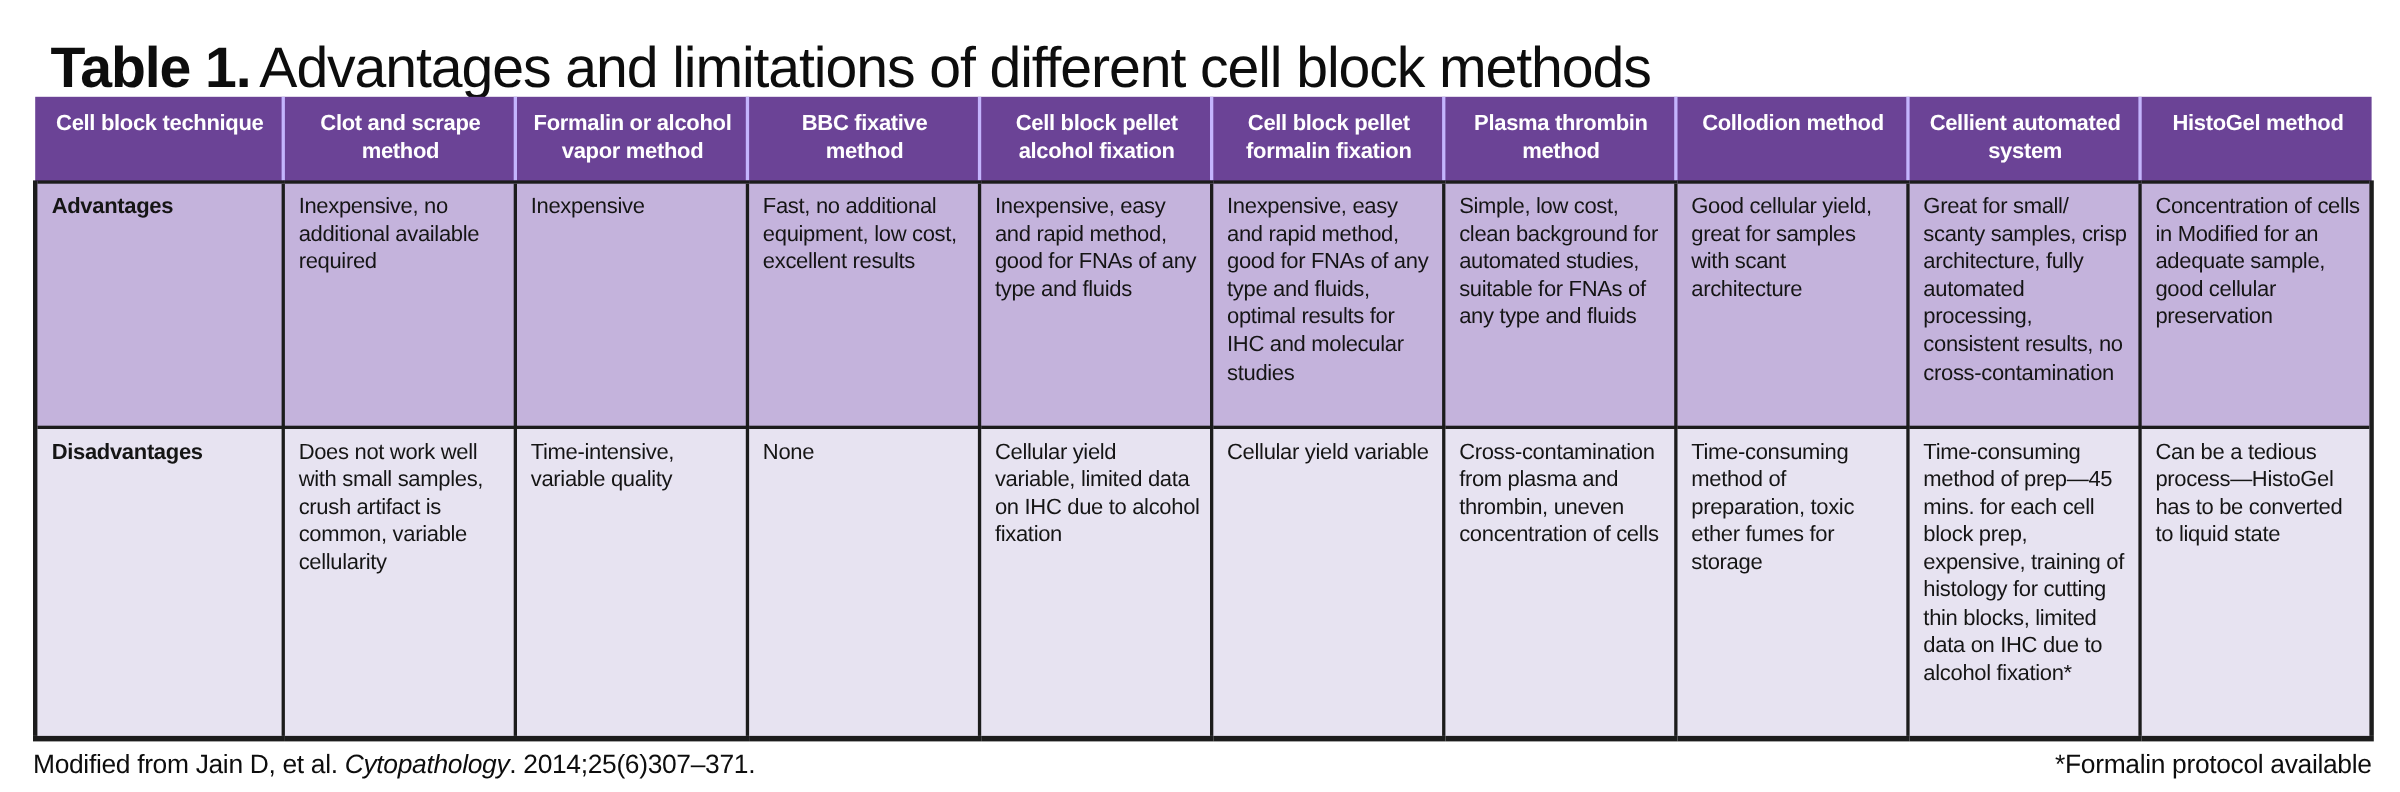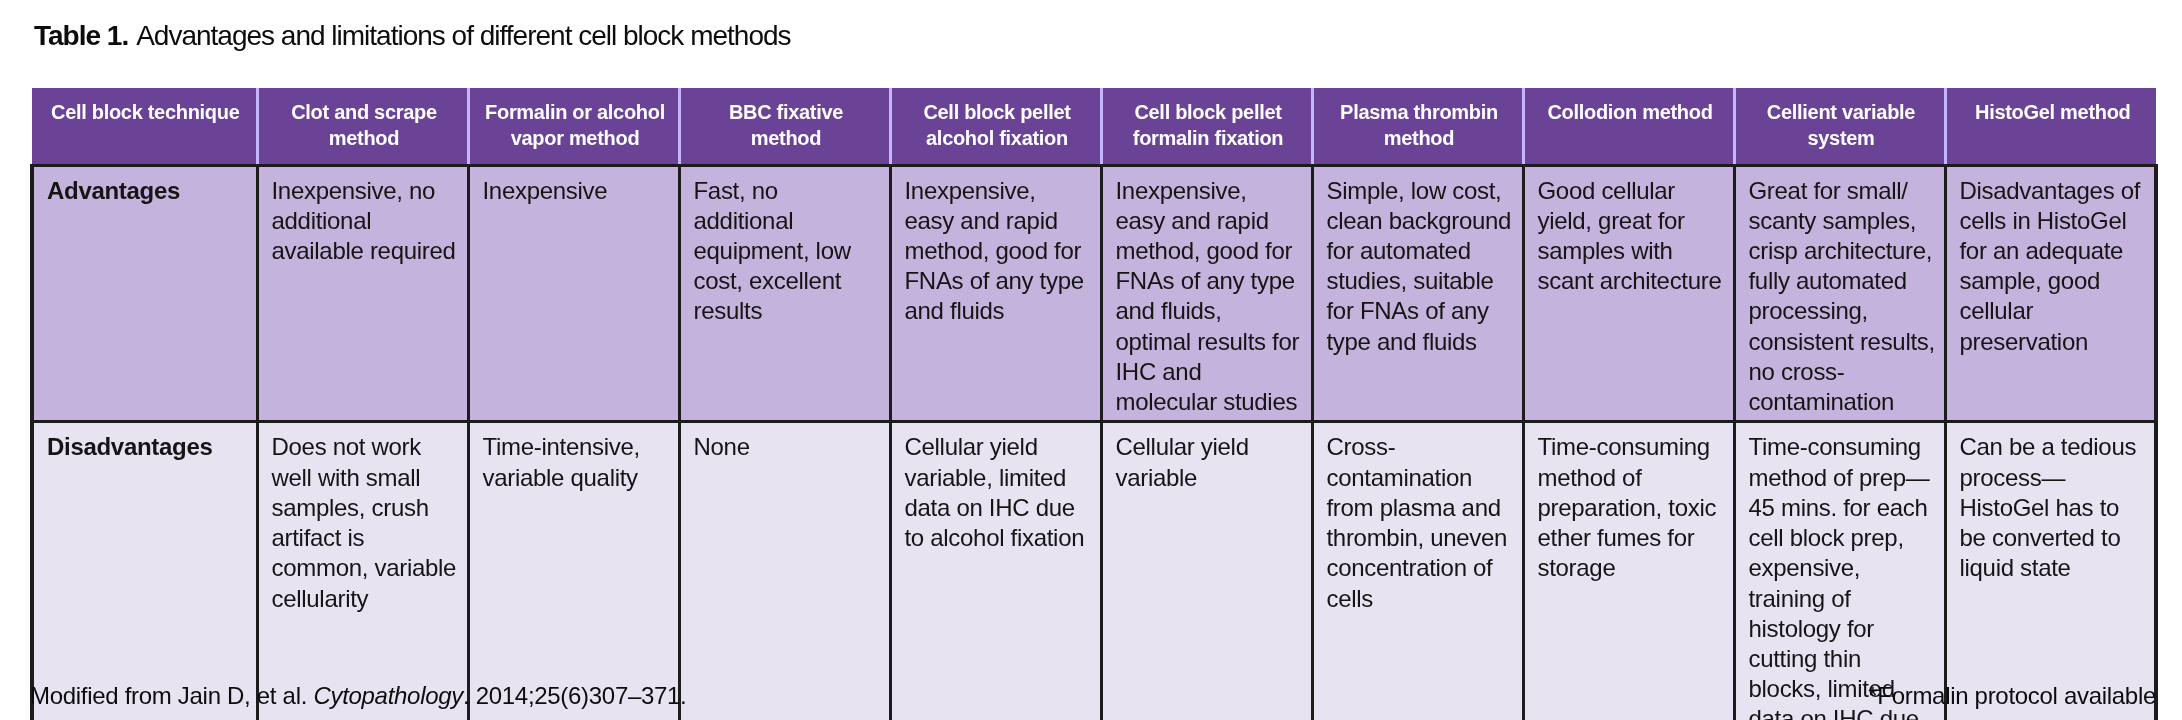--- a/index.html
+++ b/index.html
@@ -13,22 +13,22 @@
     position: relative;
     width: 2182px;
     height: 720px;
     background: #ffffff;
     overflow: hidden;
   }
   .title {
     position: absolute;
     left: 30px;
     top: 16px;
-    margin: 4px;
-    font-size: 28px;
+    margin: 16px;
+    font-size: 52px;
     font-weight: 400;
     letter-spacing: -1px;
     color: #0d0d0d;
     white-space: nowrap;
   }
   .title-prefix {
     font-weight: 700;
     margin-right: 8px;
   }
   table.cb-table {
@@ -50,24 +50,24 @@
     padding: 11px 10px 0 13px;
     letter-spacing: -0.3px;
     border-bottom: 3px solid var(--border_color, #1c1c1c);
   }
   .cb-table th + th {
     border-left: 3px solid #c4b5fd;
   }
   .cb-table thead tr { height: 77px; }
   .cb-table td {
     vertical-align: top;
-    font-size: 24px;
+    font-size: 20px;
     line-height: 1.26;
     letter-spacing: -0.3px;
-    padding: 9px 8px 3px 13px;
+    padding: 9px 8px 17px 13px;
     border: 3px solid var(--border_color, #1c1c1c);
   }
   .cb-table td:first-child { border-left-width: 4px; }
   .cb-table td:last-child { border-right-width: 4px; }
   .cb-table tbody tr:last-child td { border-bottom-width: 5px; }
   .row-adv { height: 223px; }
   .row-adv td { background: var(--advantages_bg, #C4B3DC); }
   .row-dis { height: 283px; }
   .row-dis td { background: var(--disadvantages_bg, #E7E3F1); }
   .row-label { font-weight: 700; }
@@ -107,36 +107,36 @@
     <thead>
       <tr>
         <th>Cell block technique</th>
         <th>Clot and scrape method</th>
         <th>Formalin or alcohol vapor method</th>
         <th>BBC fixative method</th>
         <th>Cell block pellet alcohol fixation</th>
         <th>Cell block pellet formalin fixation</th>
         <th>Plasma thrombin method</th>
         <th>Collodion method</th>
-        <th>Cellient variable system</th>
+        <th>Cellient automated system</th>
         <th>HistoGel method</th>
       </tr>
     </thead>
     <tbody>
       <tr class="row-adv">
         <td class="row-label">Advantages</td>
         <td>Inexpensive, no additional available required</td>
         <td>Inexpensive</td>
         <td>Fast, no additional equipment, low cost, excellent results</td>
         <td>Inexpensive, easy and rapid method, good for FNAs of any type and fluids</td>
         <td>Inexpensive, easy and rapid method, good for FNAs of any type and fluids, optimal results for IHC and molecular studies</td>
         <td>Simple, low cost, clean background for automated studies, suitable for FNAs of any type and fluids</td>
         <td>Good cellular yield, great for samples with scant architecture</td>
         <td>Great for small/ scanty samples, crisp architecture, fully automated processing, consistent results, no cross-contamination</td>
-        <td>Disadvantages of cells in HistoGel for an adequate sample, good cellular preservation</td>
+        <td>Concentration of cells in Modified for an adequate sample, good cellular preservation</td>
       </tr>
       <tr class="row-dis">
         <td class="row-label">Disadvantages</td>
         <td>Does not work well with small samples, crush artifact is common, variable cellularity</td>
         <td>Time-intensive, variable quality</td>
         <td>None</td>
         <td>Cellular yield variable, limited data on IHC due to alcohol fixation</td>
         <td>Cellular yield variable</td>
         <td>Cross-contamination from plasma and thrombin, uneven concentration of cells</td>
         <td>Time-consuming method of preparation, toxic ether fumes for storage</td>

